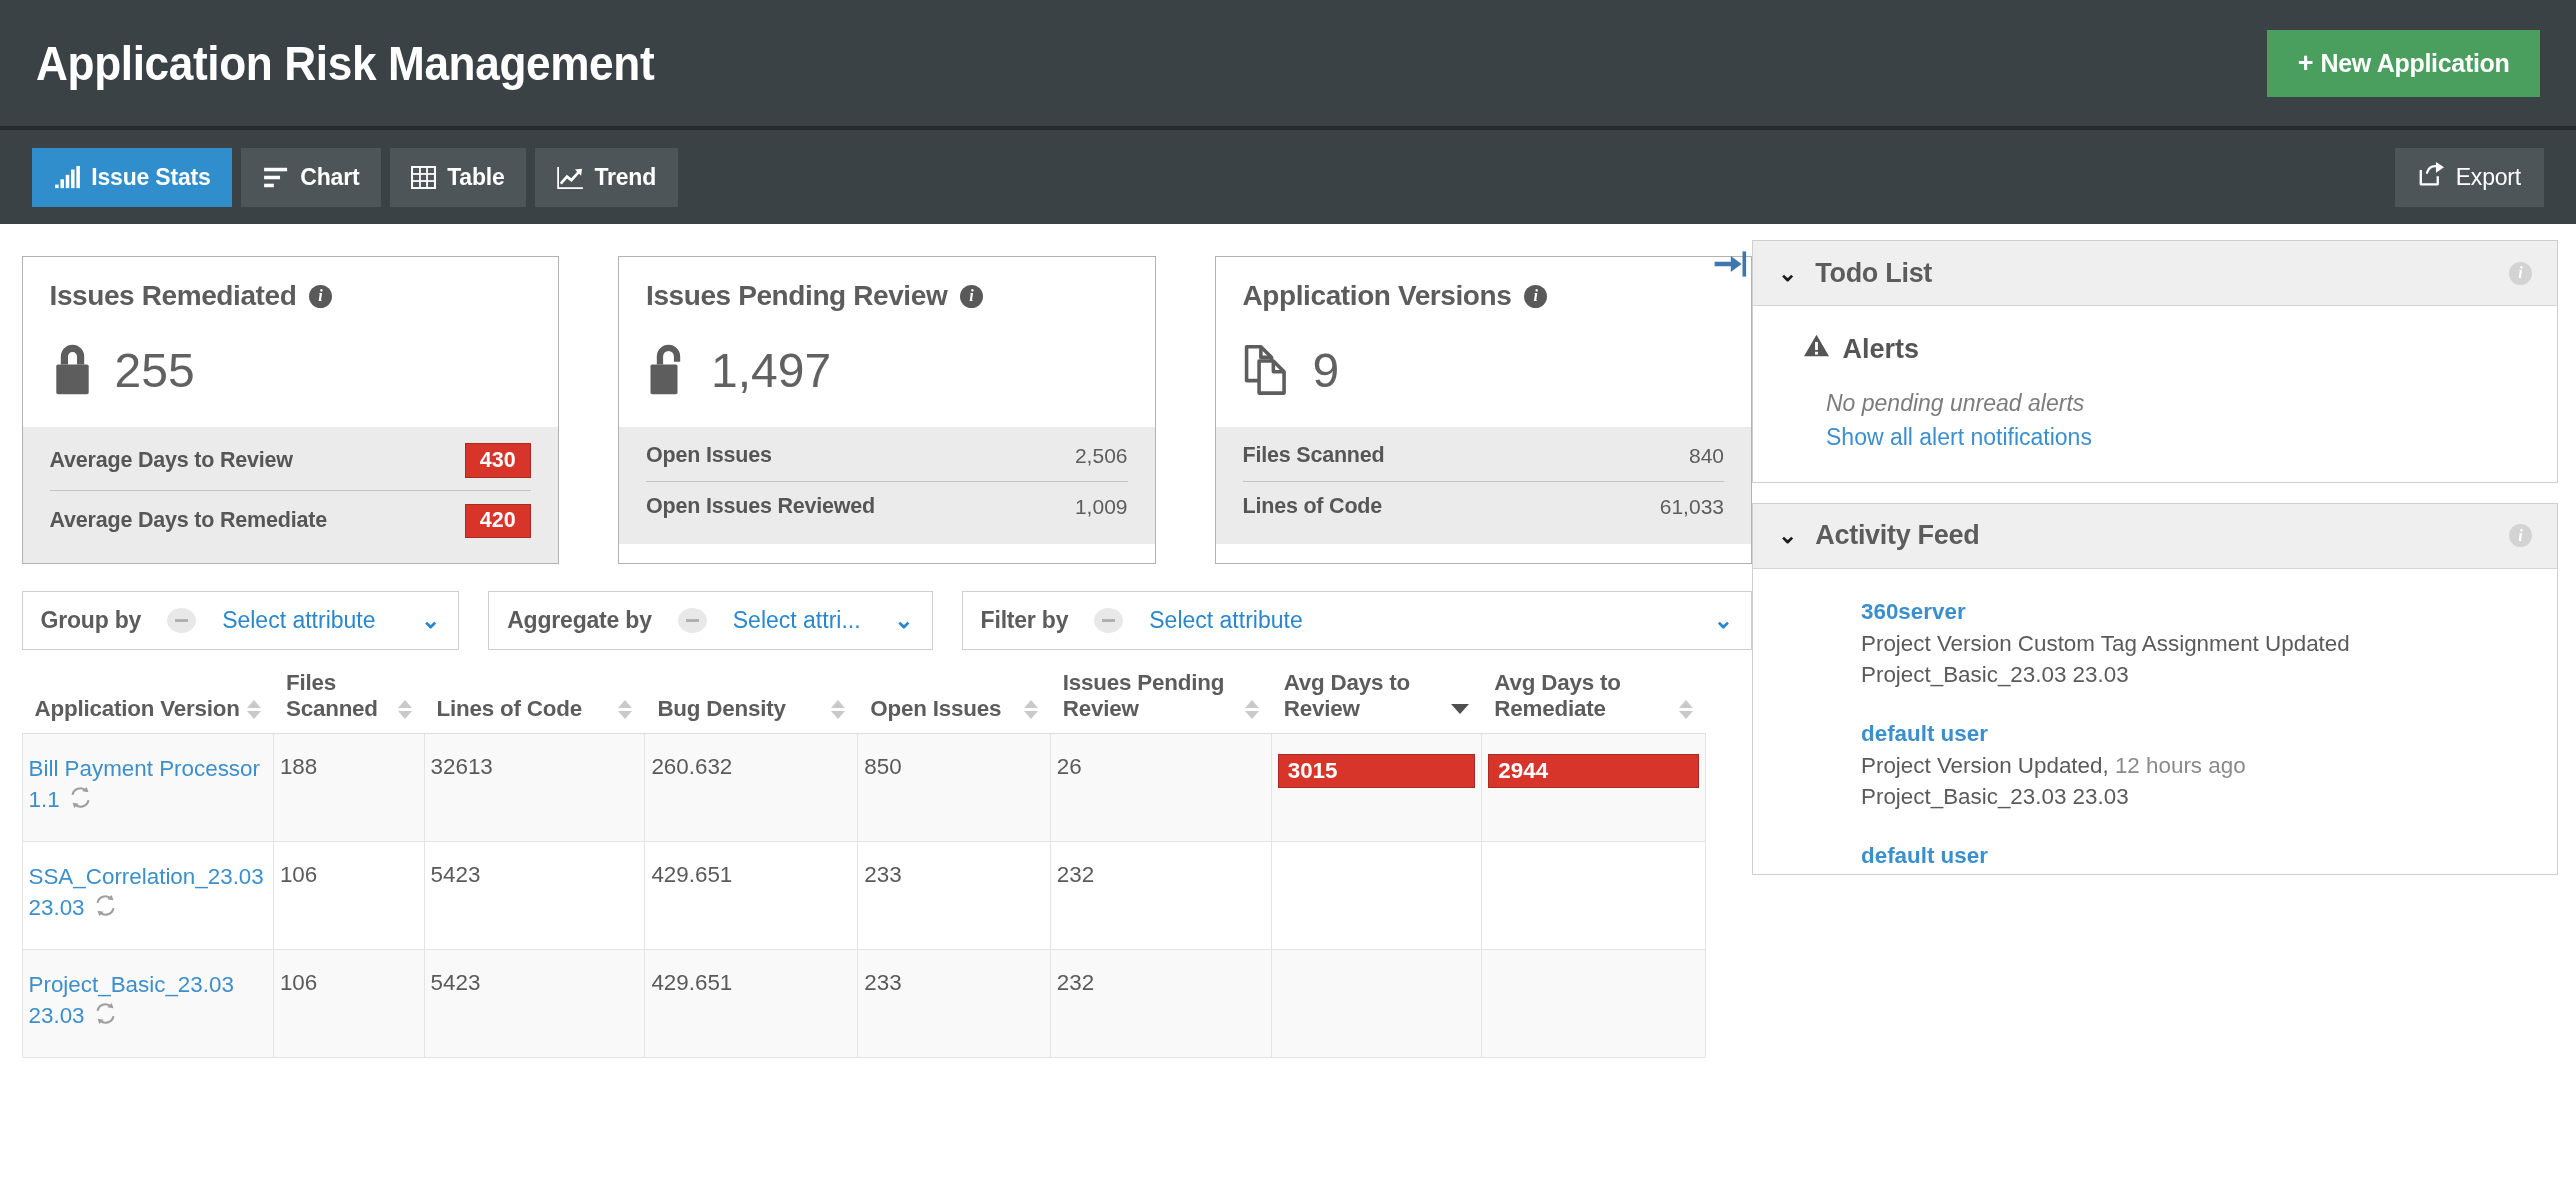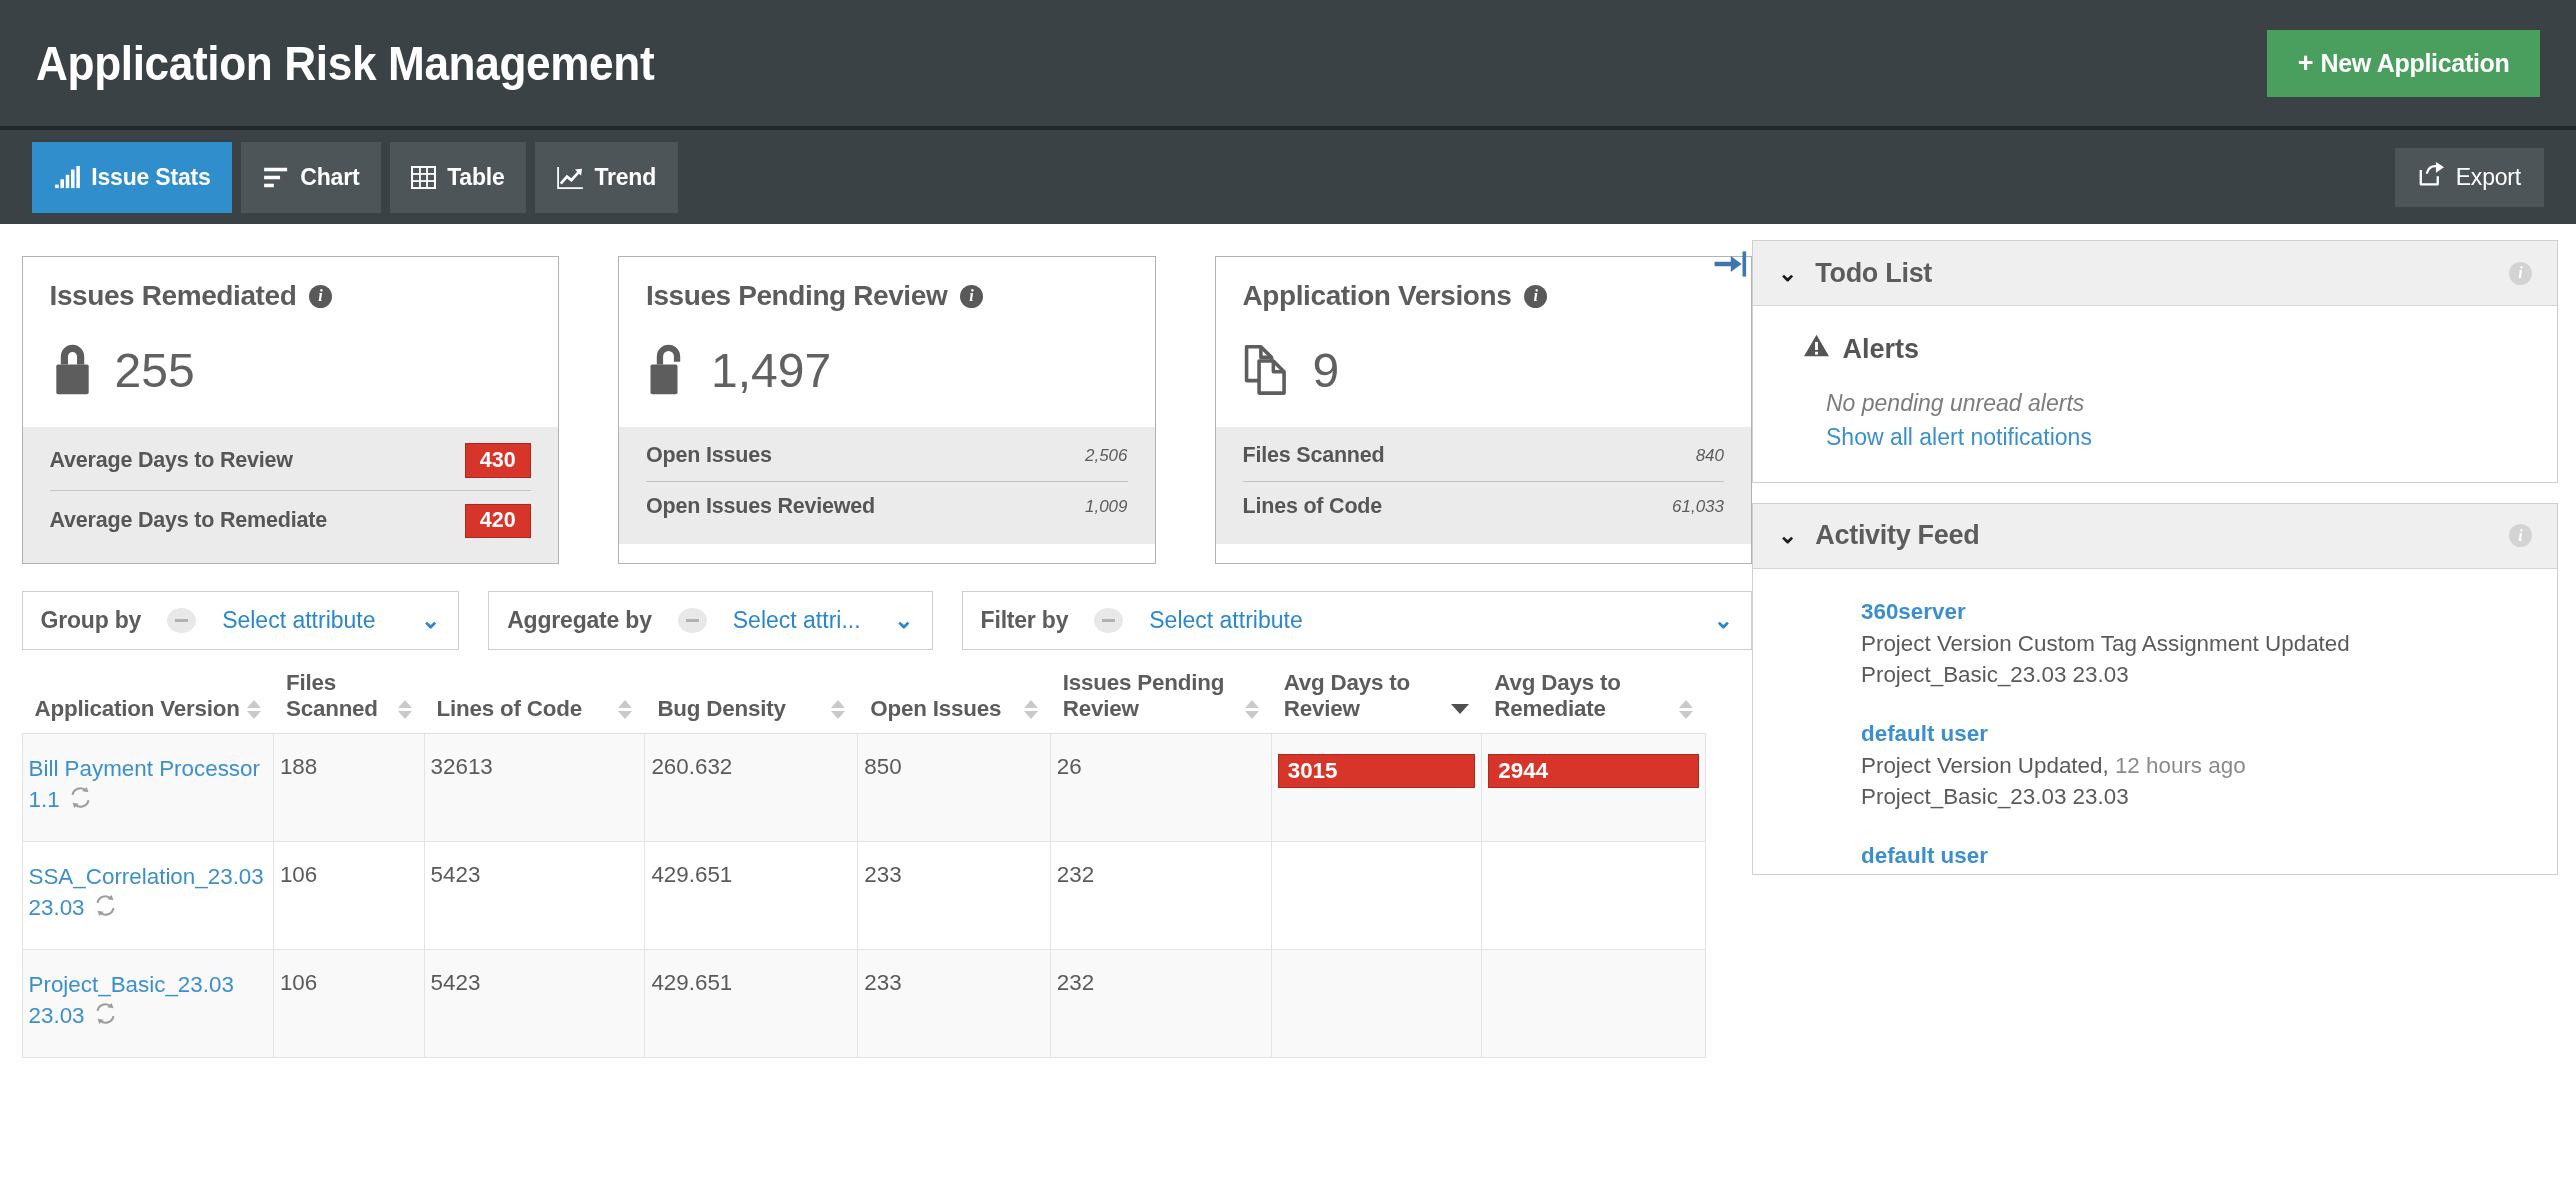--- a/index.html
+++ b/index.html
@@ -52,21 +52,21 @@
   .tabs { display: flex; gap: 9px; }
   .tab {
     display: flex; align-items: center; gap: 10.8px;
     background: #4e5558;
     color: #ffffff;
     font-size: 23px;
     font-weight: bold;
     padding: 14.3px 21.5px;
     cursor: pointer;
     letter-spacing: -0.2px;
-    height: 71px;
+    height: 59px;
   }
   .tab.active { background: #2f8ecb; }
   .tab .ticon { display: inline-flex; align-items: center; }
   .export-btn {
     display: flex; align-items: center; gap: 10.8px;
     background: #4e5558;
     color: #ffffff;
     font-size: 23px;
     padding: 14.3px 23px;
     cursor: pointer;
@@ -105,21 +105,21 @@
     display: flex; align-items: center; justify-content: space-between;
     padding: 12.5px 0;
     border-bottom: 0.9px solid #c4c4c4;
   }
   .kpi-stat:last-child { border-bottom: none; gap: 16px; }
   .kpi-stat-label {
     font-size: 21.5px; font-weight: bold; color: #565656;
     font-family: "Liberation Sans Narrow", "Liberation Sans", sans-serif;
     letter-spacing: -0.2px;
   }
-  .kpi-stat-value { font-size: 17px; color: #5d5d5d; font-style: italic; }
+  .kpi-stat-value { font-size: 21px; color: #5d5d5d; }
   .badge-red {
     background: #d8352a;
     border: 0.9px solid #a82a22;
     color: #ffffff;
     font-size: 21.5px;
     font-weight: bold;
     padding: 3.6px 14.3px;
     min-width: 56px;
     text-align: center;
     display: inline-block;

